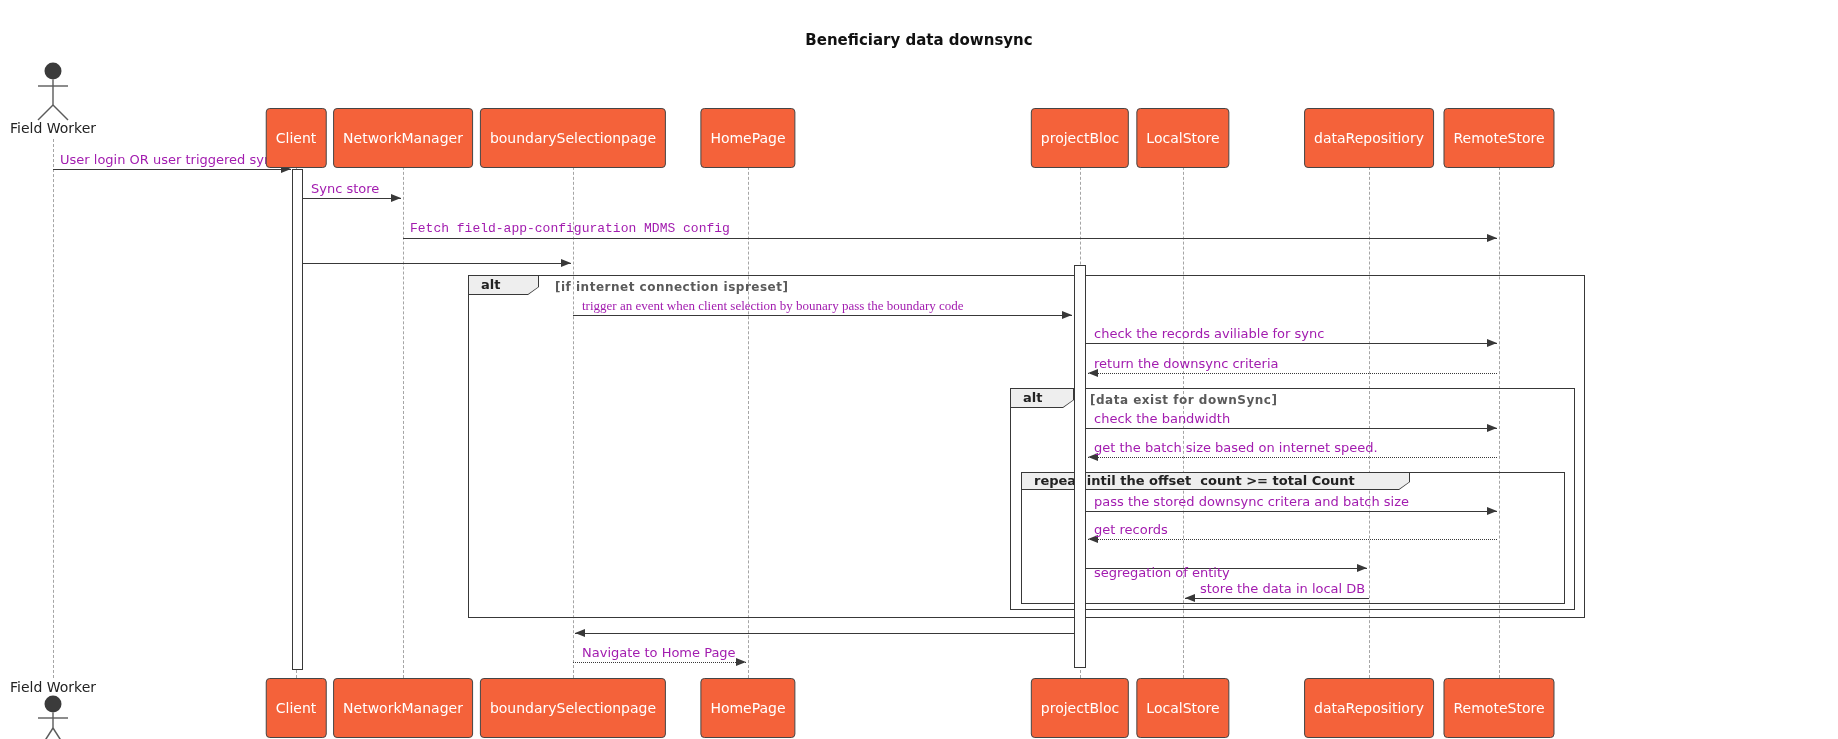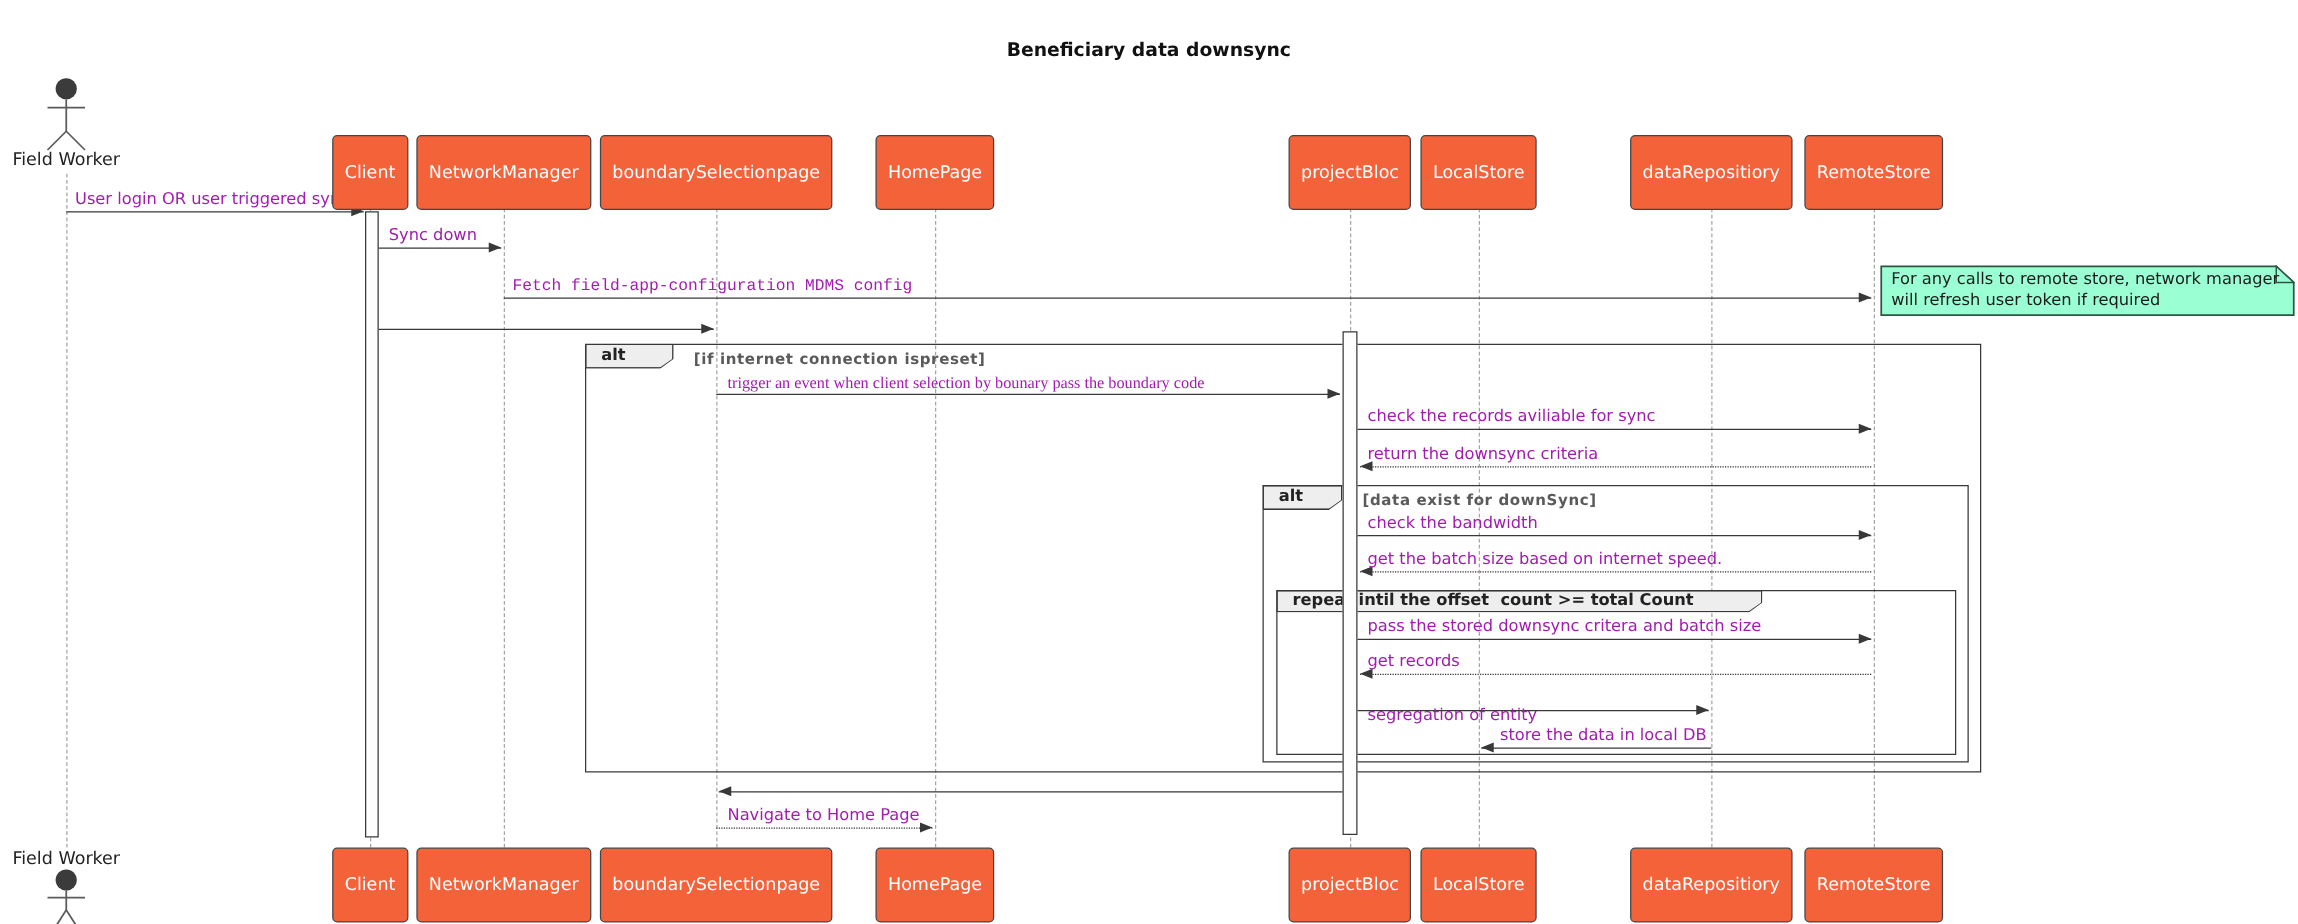--- a/index.html
+++ b/index.html
@@ -67,21 +67,21 @@
           <div class="tab-in" style="line-height: 15px;">repeat intil the offset  count &gt;= total Count</div>
         </div>
       </div>
       <div class="act" style="left: 292px; top: 149px; width: 11px; height: 501px;"></div>
       <div class="act" style="left: 1074px; top: 245px; width: 12px; height: 403px;"></div>
       <div class="msg-line" style="left: 53px; top: 149px; width: 238px;"></div>
       <div class="msg-arrow arr-r" style="left: 281px; top: 145px;"></div>
       <div class="msg-label" style="left: 60px; top: 132px;">User login OR user triggered sync</div>
       <div class="msg-line" style="left: 303px; top: 178px; width: 98px;"></div>
       <div class="msg-arrow arr-r" style="left: 391px; top: 174px;"></div>
-      <div class="msg-label" style="left: 311px; top: 161px;">Sync down</div>
+      <div class="msg-label" style="left: 311px; top: 161px;">Sync store</div>
       <div class="msg-line" style="left: 403px; top: 218px; width: 1094px;"></div>
       <div class="msg-arrow arr-r" style="left: 1487px; top: 214px;"></div>
       <div class="msg-label" style="left: 410px; top: 201px; font-family: Liberation Mono, monospace;">Fetch field-app-configuration MDMS config</div>
       <div class="msg-line" style="left: 303px; top: 243px; width: 268px;"></div>
       <div class="msg-arrow arr-r" style="left: 561px; top: 239px;"></div>
       <div class="msg-line" style="left: 573px; top: 295px; width: 499px;"></div>
       <div class="msg-arrow arr-r" style="left: 1062px; top: 291px;"></div>
       <div class="msg-label" style="left: 582px; top: 278px; font-family: Liberation Serif, serif;">trigger an event when client selection by bounary pass the boundary code</div>
       <div class="msg-line" style="left: 1086px; top: 323px; width: 411px;"></div>
       <div class="msg-arrow arr-r" style="left: 1487px; top: 319px;"></div>
@@ -145,23 +145,13 @@
   <svg class="actor-svg" style="left:23px;top:675px" width="60" height="64" viewBox="0 0 60 64">
     <circle cx="30" cy="9" r="8.5" fill="#3b3b3b"></circle>
     <g stroke="#5b5b5b" stroke-width="1.4" fill="none">
       <line x1="30" y1="17.5" x2="30" y2="33"></line>
       <line x1="15" y1="23" x2="45" y2="23"></line>
       <line x1="30" y1="33" x2="14" y2="58"></line>
       <line x1="30" y1="33" x2="46" y2="58"></line>
     </g>
   </svg>
 
-  <div id="note">
-    <svg width="332" height="41">
-      <path d="M1,1 H317 L331,14 V40 H1 Z" fill="var(--note_fill)" stroke="var(--note_border)" stroke-width="1.4"></path>
-      <path d="M317,1 V14 H331 Z" fill="var(--note_fill)" stroke="var(--note_border)" stroke-width="1.2"></path>
-    </svg>
-    <div class="note-text">
-      <div>For any calls to remote store, network manager</div>
-      <div>will refresh user token if required</div>
-    </div>
-  </div>
 </div>
 
 </body></html>

